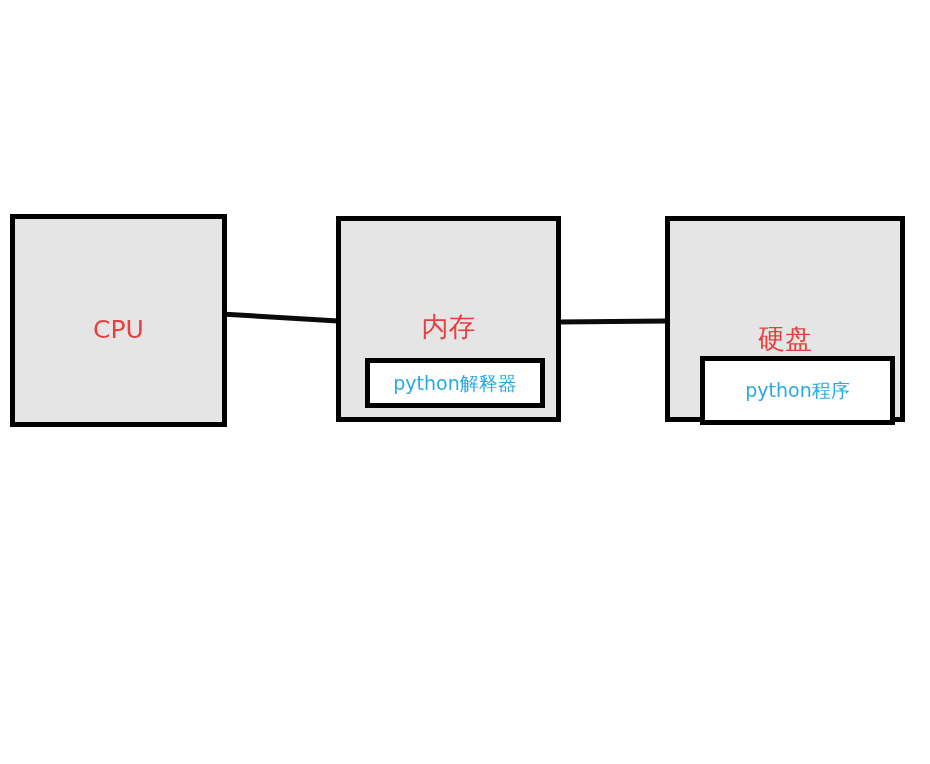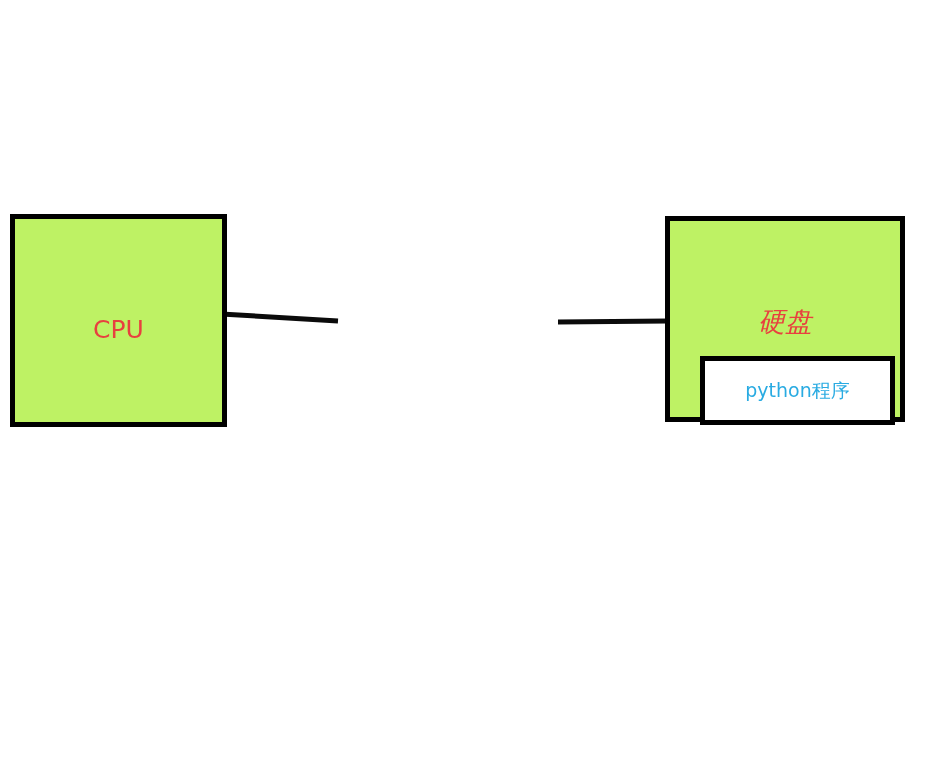--- a/index.html
+++ b/index.html
@@ -23,21 +23,21 @@
     position: absolute;
     left: 0;
     top: 0;
     width: 930px;
     height: 764px;
     pointer-events: none;
     z-index: 1;
   }
   .node {
     position: absolute;
-    background: #bef264;
+    background: #e5e5e5;
     border: 5px solid #000000;
     box-sizing: border-box;
     z-index: 2;
   }
   .node-label {
     position: absolute;
     left: 0;
     width: 100%;
     text-align: center;
     font-size: 27px;
@@ -67,39 +67,45 @@
     white-space: nowrap;
   }
 
   
   #node-cpu     { left: 10px;  top: 214px; width: 217px; height: 213px; }
   #node-memory  { left: 336px; top: 216px; width: 225px; height: 206px; }
   #node-disk    { left: 665px; top: 216px; width: 240px; height: 206px; }
 
   #node-cpu .node-label    { top: 98px; }
   #node-memory .node-label { top: 92px; }
-  #node-disk .node-label   { top: 87px; font-style: italic; }
+  #node-disk .node-label   { top: 104px; }
 
   #inner-interpreter { left: 24px; top: 137px; width: 180px; height: 50px; }
   #inner-program     { left: 30px; top: 135px; width: 195px; height: 69px; }
 </style>
 </head>
 <body>
 
 <div id="canvas">
 
   <svg class="wires" viewBox="0 0 930 764" xmlns="http://www.w3.org/2000/svg">
     <line x1="221" y1="314" x2="338" y2="321" stroke="#0b0b0b" stroke-width="5" stroke-linecap="butt"></line>
     <line x1="558" y1="322" x2="668" y2="321" stroke="#0b0b0b" stroke-width="5" stroke-linecap="butt"></line>
   </svg>
 
   <div class="node" id="node-cpu">
     <div class="node-label red label-cpu">CPU</div>
   </div>
 
+  <div class="node" id="node-memory">
+    <div class="node-label red">内存</div>
+    <div class="inner-box" id="inner-interpreter">
+      <span class="inner-label">python解释器</span>
+    </div>
+  </div>
 
   <div class="node" id="node-disk">
     <div class="node-label red">硬盘</div>
     <div class="inner-box" id="inner-program">
       <span class="inner-label">python程序</span>
     </div>
   </div>
 
 </div>
 

